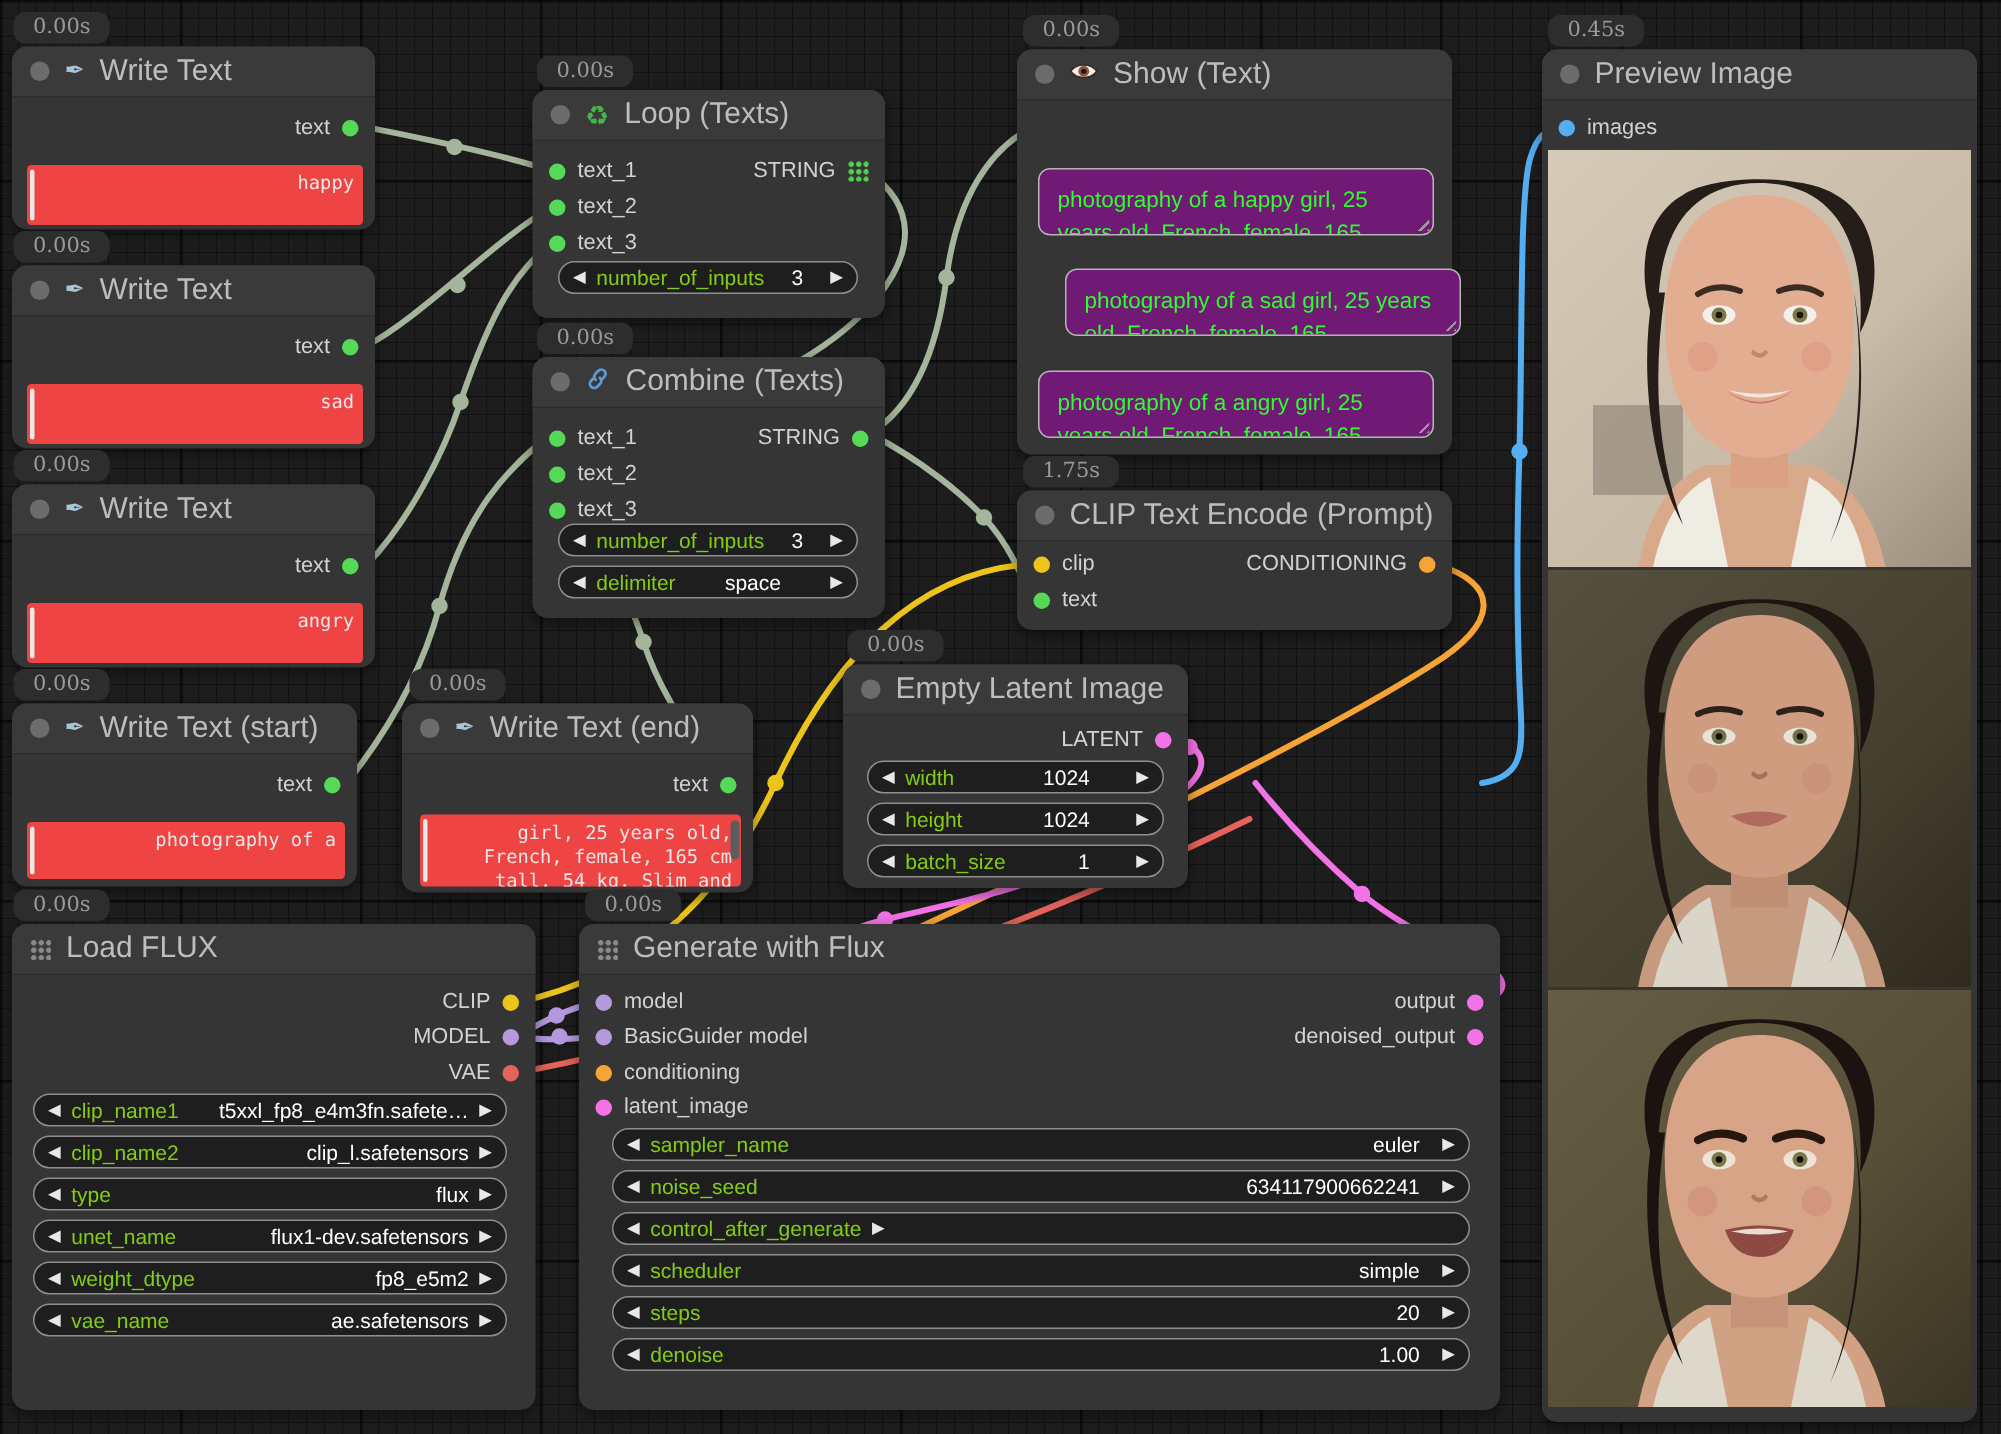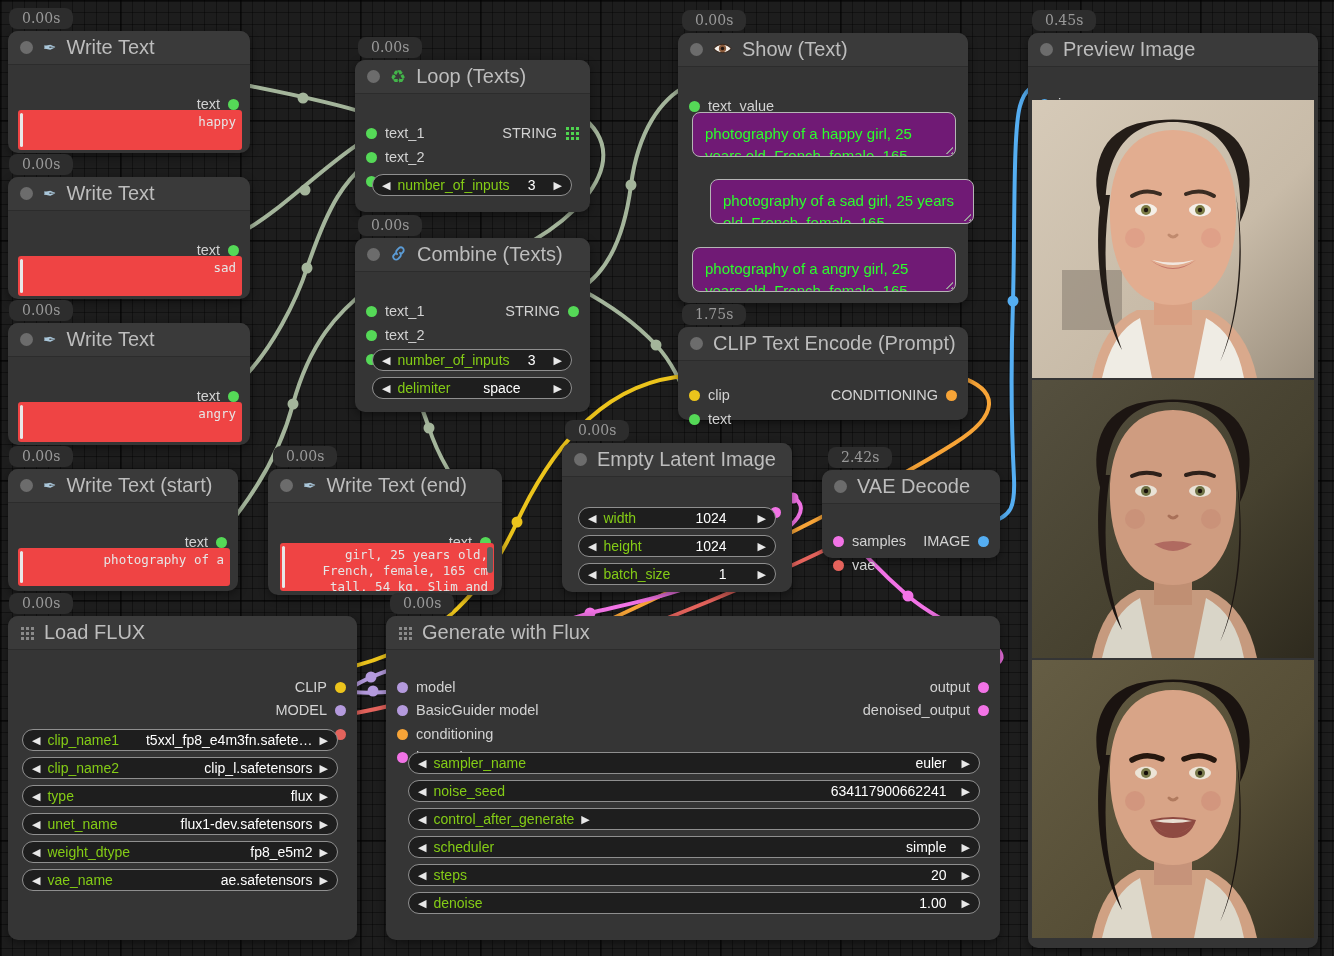--- a/index.html
+++ b/index.html
@@ -18,21 +18,21 @@
   .titlebar{position:absolute;left:0;top:0;right:0;height:34px;display:flex;align-items:center;
     gap:10px;padding:0 12px;border-bottom:1px solid #2c2c2c;border-radius:10px 10px 0 0;background:#3a3a3a;box-sizing:border-box;}
   .collapse-dot{width:13px;height:13px;border-radius:50%;background:#6c6c6c;flex:none;}
   .ntitle{color:#bdbdbd;font-size:20px;white-space:nowrap;}
   .nicon{font-size:16px;line-height:1;flex:none;}
   .pen{color:#a9c6d9;}
   .recycle{color:#43b54a;font-size:18px;}
   .badge{position:absolute;top:-23px;left:1px;background:#2d2d2d;color:#999;
     font-family:"DejaVu Serif", serif;font-size:14px;padding:2px 13px 3px 13px;border-radius:8px;}
   .row{position:absolute;left:0;width:100%;height:24px;display:flex;align-items:center;
-    padding:0 11px;box-sizing:border-box;gap:8px;margin-top:19px;}
+    padding:0 11px;box-sizing:border-box;gap:8px;}
   .row.out{justify-content:flex-end;}
   .row.both{justify-content:space-between;}
   .sgroup{display:flex;align-items:center;gap:8px;}
   .dot{width:11px;height:11px;border-radius:50%;flex:none;}
   .d-green{background:var(--c-green);}
   .d-clip{background:var(--c-clip);}
   .d-model{background:var(--c-model);}
   .d-vae{background:var(--c-vae);}
   .d-cond{background:var(--c-conditioning);}
   .d-latent{background:var(--c-latent);}
@@ -263,24 +263,20 @@
   <div class="badge" style="left:4px">0.00s</div>
   <div class="titlebar">
     <span class="collapse-dot"></span>
     <span class="nicon"><svg width="19" height="13" viewBox="0 0 24 16">
             <path d="M1 8 C6 1 18 1 23 8 C18 15 6 15 1 8 Z" fill="#f5f0ea" stroke="#3a2a20" stroke-width="1.4"></path>
             <circle cx="12" cy="8" r="4.6" fill="#8a5a3a"></circle>
             <circle cx="12" cy="8" r="2.2" fill="#241710"></circle>
           </svg></span>
     <span class="ntitle">Show (Text)</span>
   </div>
-  <div class="row" style="top:42px">
-        <span class="dot d-green"></span>
-        <span class="slabel">text_value</span>
-      </div>
   <div class="show-ta" style="left:14px;top:79px;width:262px;height:43px">
         <span class="gtext">photography of a happy girl, 25 years old, French, female, 165</span>
         <span class="rhandle"></span>
       </div>
   <div class="show-ta" style="left:32px;top:146px;width:262px;height:43px">
         <span class="gtext">photography of a sad girl, 25 years old, French, female, 165</span>
         <span class="rhandle"></span>
       </div>
   <div class="show-ta" style="left:14px;top:214px;width:262px;height:43px">
         <span class="gtext">photography of a angry girl, 25 years old, French, female, 165</span>
@@ -333,41 +329,20 @@
     <span class="arr">▶</span>
   </div>
   <div class="pill" style="left:16px;top:120px;width:198px">
     <span class="arr">◀</span>
     <span class="plabel">batch_size</span>
     <span class="pvalue" style="padding-right:24px">1</span>
     <span class="arr">▶</span>
   </div>
 </div>
 
-<div class="node" style="left:822px;top:470px;width:178px;height:88px">
-  <div class="badge" style="left:6px">2.42s</div>
-  <div class="titlebar">
-    <span class="collapse-dot"></span>
-    <span class="ntitle">VAE Decode</span>
-  </div>
-  <div class="row both" style="top:40px">
-    <span class="sgroup">
-          <span class="dot d-latent"></span>
-          <span class="slabel">samples</span>
-        </span>
-    <span class="sgroup">
-          <span class="slabel">IMAGE</span>
-          <span class="dot d-image"></span>
-        </span>
-  </div>
-  <div class="row" style="top:64px">
-        <span class="dot d-vae"></span>
-        <span class="slabel">vae</span>
-      </div>
-</div>
 
 <div class="node" style="left:8px;top:616px;width:349px;height:324px">
   <div class="badge">0.00s</div>
   <div class="titlebar">
     <span class="grid-icon"></span>
     <span class="ntitle">Load FLUX</span>
   </div>
   <div class="row out" style="top:40px">
         <span class="slabel">CLIP</span>
         <span class="dot d-clip"></span>

